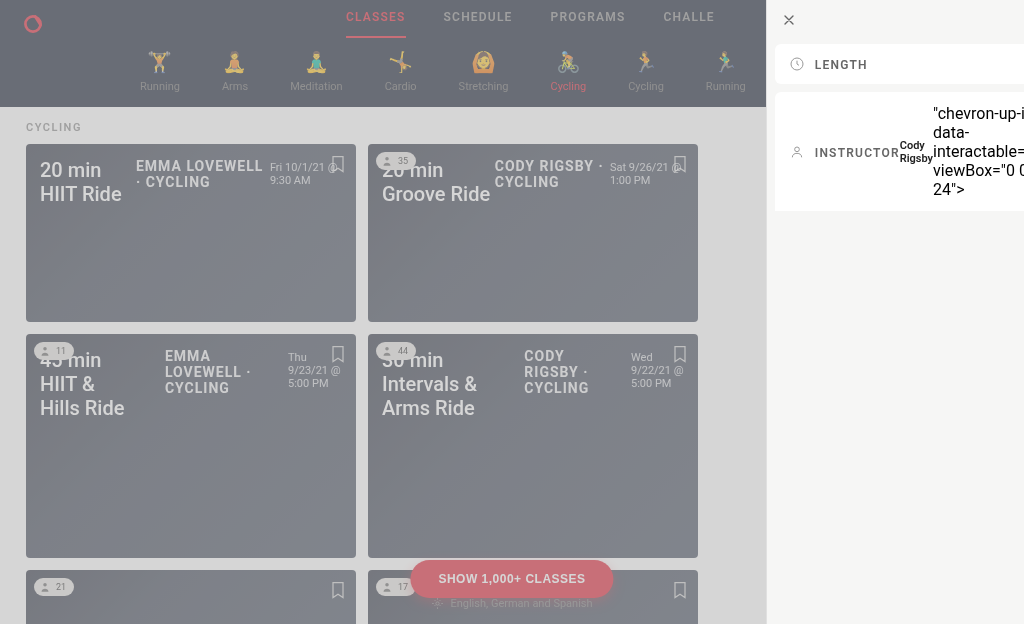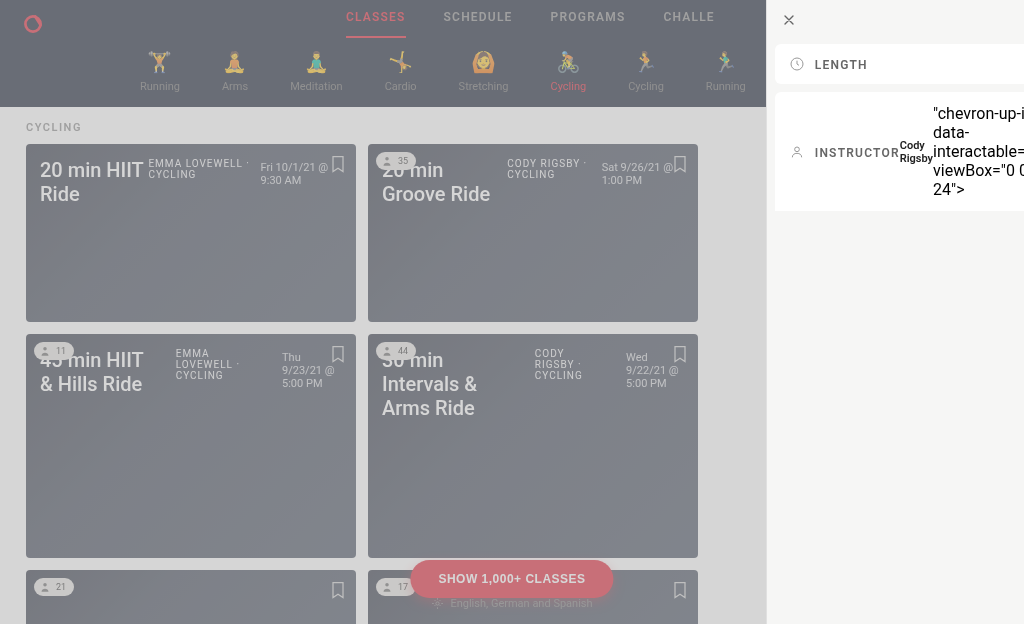--- a/index.html
+++ b/index.html
@@ -19,21 +19,21 @@
 .cat-icon { width: 24px; height: 24px; font-size: 20px; display:flex; align-items:center; justify-content:center;}
 .content { flex: 1; background: #ffffff; padding: 14px 26px; overflow: hidden; }
 .section-title { font-size: 11px; letter-spacing: 1.5px; color: #888; font-weight: 600; margin-bottom: 10px; }
 .grid { display: grid; grid-template-columns: repeat(2, 330px); gap: 12px; }
 .card { position: relative; height: 178px; border-radius: 4px; overflow: hidden; background: linear-gradient(135deg,#2a2f3e,#3b4252 40%,#424b5c); display:flex; flex-direction:row; justify-content:flex-end; padding:14px; color:#fff; cursor:pointer;}
 .bookmark { position:absolute; top:8px; right:8px; width:20px; height:24px; }
 .bookmark svg{width:100%;height:100%;}
 .attendee { position:absolute; top:8px; left:8px; display:flex; align-items:center; gap:4px; background:#e4e2df; border-radius:12px; padding:2px 8px 2px 4px; font-size:9px; color:#333;}
 .attendee-icon{width:14px;height:14px;}
 .card-title { font-size: 20px; font-weight: 500; margin-bottom:3px;}
-.card-meta { font-size: 10px; letter-spacing:1px; font-weight:400; opacity:.9; }
+.card-meta { font-size: 14px; letter-spacing:1px; font-weight:700; opacity:.9; }
 .card-time { font-size: 11px; opacity:.75; margin-top:3px;}
 .card.row2 { height: 224px; gap: 28px; }
 .card.row3 { height: 62px; }
 .overlay-dim { position:absolute; inset:0; background:rgba(180,180,180,0.55); pointer-events:none; z-index:5;}
 
 .panel { width: 296px; background: #f6f6f5; display:flex; flex-direction:column; border-left:1px solid #e0e0e0; z-index:10; position:relative;}
 .panel-header { display:flex; align-items:center; justify-content:space-between; padding:12px 14px; }
 .close-x { width:16px; height:16px; cursor:pointer; color:#666;}
 .filter-section { background:#fff; margin:4px 8px; border-radius:6px; padding:12px 14px; }
 .filter-row { display:flex; align-items:center; justify-content:space-between; cursor:pointer;}

